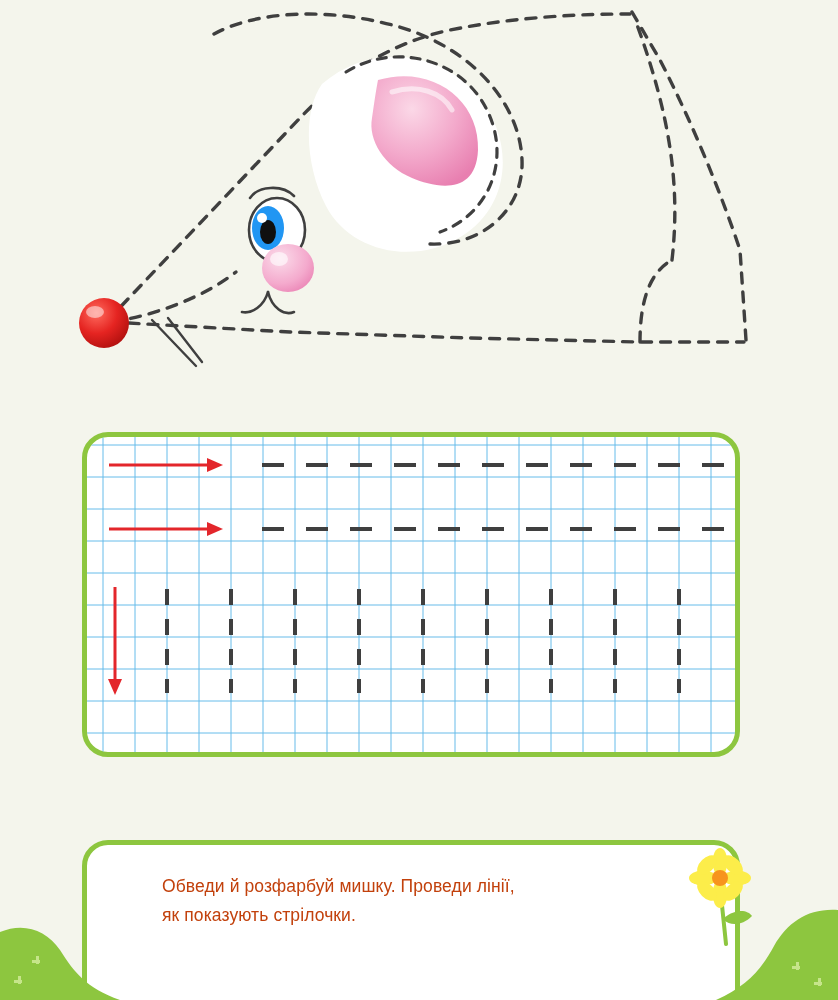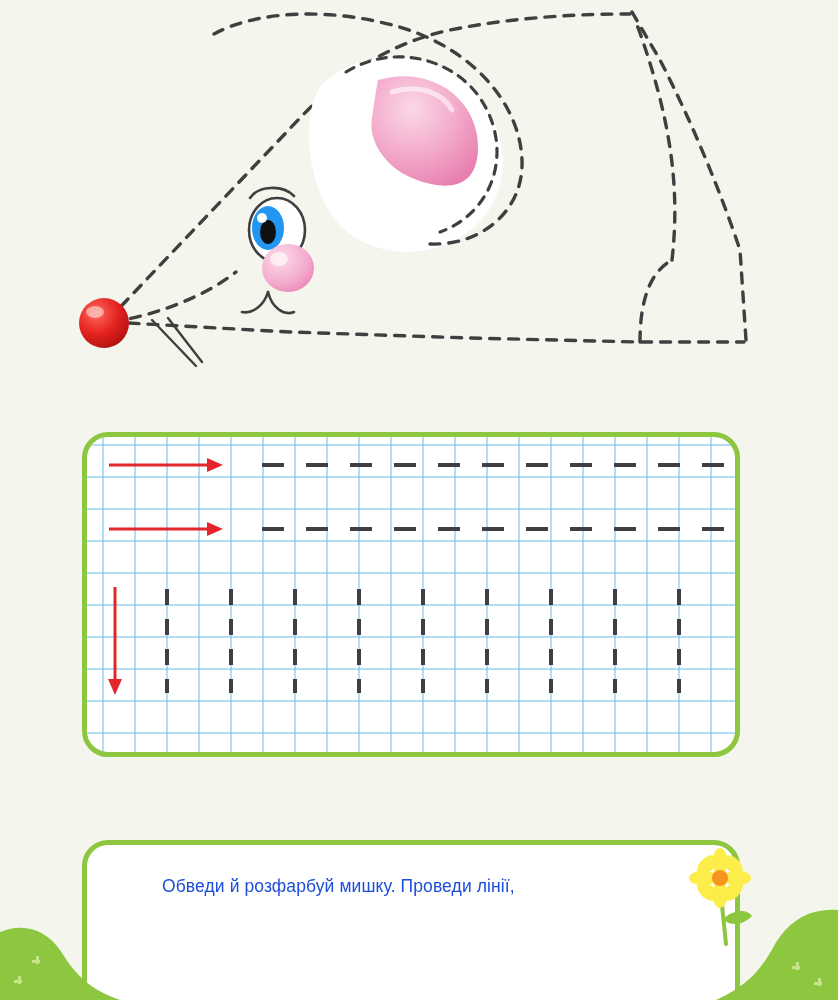--- a/index.html
+++ b/index.html
@@ -68,21 +68,21 @@
     box-sizing: border-box;
     background: #ffffff;
   }
   .instruction {
     position: absolute;
     left: 75px;
     top: 27px;
     width: 510px;
     font-size: 17.5px;
     line-height: 29px;
-    color: #1d4ed8;
+    color: #c2410c;
     letter-spacing: 0.1px;
   }
 
   
   .ground-left {
     position: absolute;
     left: 0;
     bottom: 0;
     width: 120px;
     height: 120px;
@@ -247,20 +247,21 @@
             <line x1="592" y1="152" x2="592" y2="256"></line>
           </g>
         </g>
       </svg>
     </div>
   </div>
 
   <div class="bottom-panel">
     <div class="instruction">
       <div>Обведи й розфарбуй мишку. Проведи лінії,</div>
+      <div>як показують стрілочки.</div>
     </div>
   </div>
 
   <div class="ground-left">
     <svg width="120" height="120" viewBox="0 0 120 120" xmlns="http://www.w3.org/2000/svg">
       <path d="M0 52 C24 42 46 50 60 70 C74 92 86 108 120 120 L0 120 Z" fill="#8dc63f"></path>
       <g fill="#c6e58a">
         <path d="M36 84 l3 0 0 -8 -3 0 z M32 80 l0 3 8 0 0 -3 z"></path>
         <path d="M18 104 l3 0 0 -8 -3 0 z M14 100 l0 3 8 0 0 -3 z"></path>
       </g>

